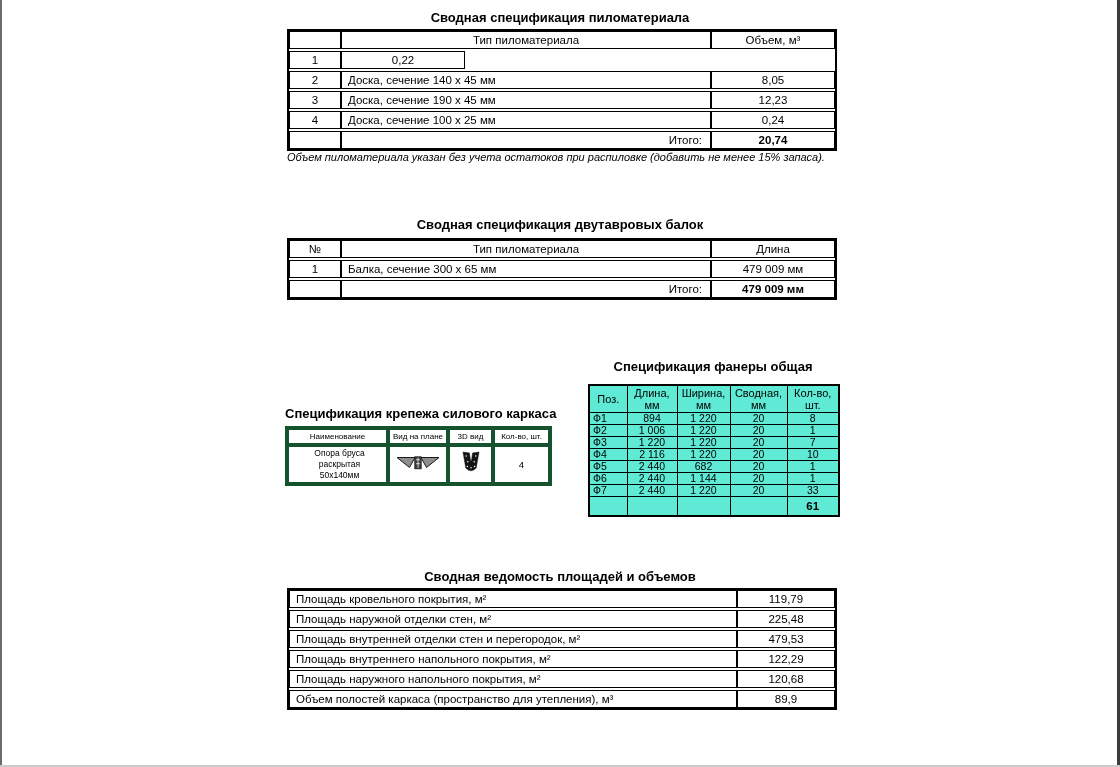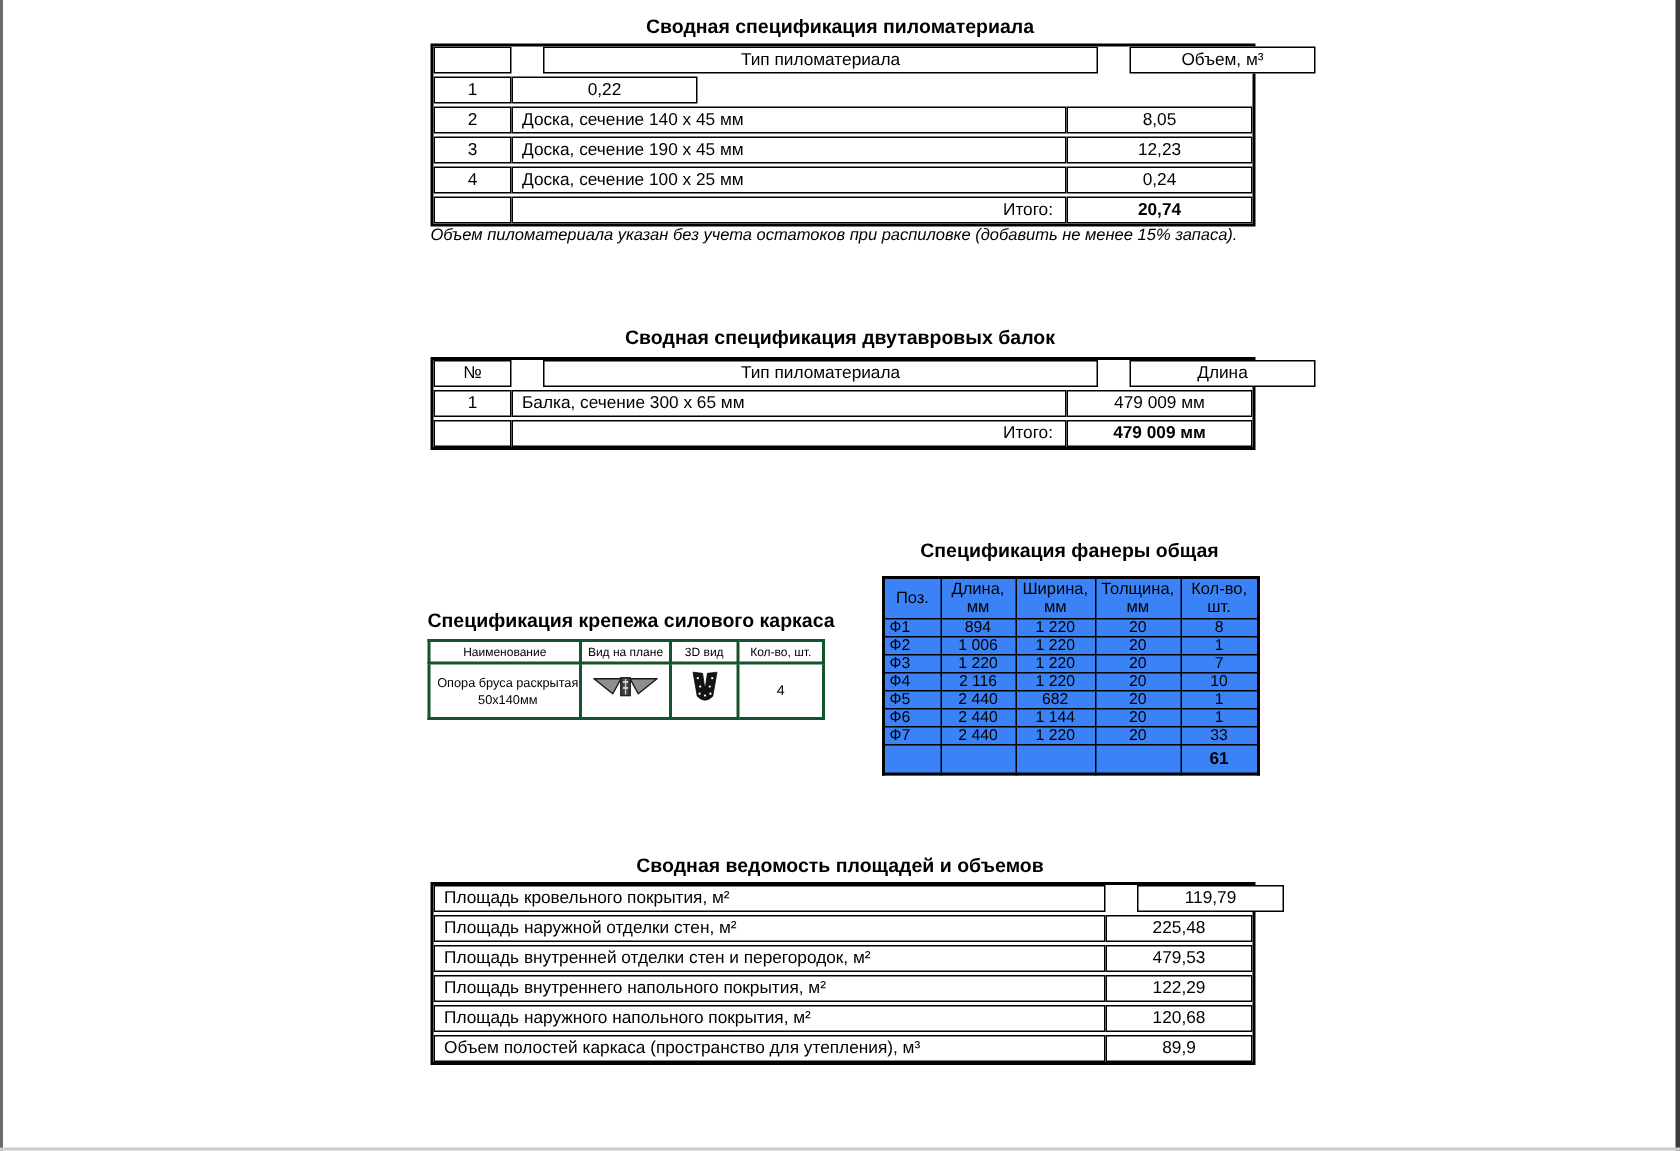--- a/index.html
+++ b/index.html
@@ -11,43 +11,43 @@
   .abs{position:absolute;}
   .edge-left{left:0;top:0;width:2px;height:767px;background:#6b6b6b;}
   .edge-right{right:0;top:0;width:3px;height:767px;background:#3c3c3c;}
   .edge-bottom{left:0;bottom:0;width:1120px;height:2px;background:#cbcbcb;}
 
   .title{font-weight:bold;font-size:13px;text-align:center;white-space:nowrap;}
 
   
   .gtbl{border:2px solid #000;background:#fff;}
   .grow{display:flex;height:18px;margin-top:2px;}
-  .grow:first-child{margin-top:0;gap:21px;}
+  .grow:first-child{margin-top:0;}
   .gcell{border:1px solid #000;box-sizing:border-box;display:flex;align-items:center;
          font-size:11.5px;background:#fff;flex:none;overflow:hidden;white-space:nowrap;}
   .c-center{justify-content:center;}
   .c-left{justify-content:flex-start;padding-left:6px;}
   .c-right{justify-content:flex-end;padding-right:8px;padding-left:28px;}
   .bold{font-weight:bold;}
   .w1-1{width:52px}.w1-2{width:370px}.w1-3{width:124px}
   .w5-1{width:448px}.w5-2{width:98px}
 
   .note{font-size:11px;white-space:nowrap;font-style:italic;}
 
   
-  .ptbl{border-collapse:collapse;border:2px solid #000;table-layout:fixed;background:#3b82f6;}
+  .ptbl{border-collapse:collapse;border:2px solid #000;table-layout:fixed;background:#5eead4;}
   .ptbl td{border:1px solid #000;text-align:center;padding:0;font-size:10.5px;line-height:11px;height:11px;overflow:hidden;white-space:nowrap;}
   .ptbl .phead td{height:26px;font-size:11px;line-height:12px;vertical-align:middle;}
   .ptbl .phead span{display:block;}
   .ptbl .pos-cell{text-align:left;padding-left:3px;}
   .ptbl .ptotal td{height:18px;font-size:11.5px;line-height:18px;}
 
   
   .ftbl{border-collapse:collapse;border:2px solid #000;table-layout:fixed;background:#fff;}
-  .ftbl td{border:2px solid #14532d;padding:0;text-align:center;vertical-align:middle;overflow:hidden;}
+  .ftbl td{border:4px solid #14532d;padding:0;text-align:center;vertical-align:middle;overflow:hidden;}
   .ftbl .fhead td{height:13px;font-size:8px;line-height:13px;white-space:nowrap;}
   .ftbl .fdata td{height:35px;}
   .ftbl .fname{text-align:center;padding-left:4px;font-size:8.5px;line-height:11px;}
   .ftbl .fqty{font-size:9.5px;}
 </style>
 </head>
 <body>
 
 <div class="abs edge-left"></div>
 <div class="abs edge-right"></div>
@@ -123,21 +123,21 @@
         </td>
     <td>
           <span>Длина,</span>
           <span>мм</span>
         </td>
     <td>
           <span>Ширина,</span>
           <span>мм</span>
         </td>
     <td>
-          <span>Толщина,</span>
+          <span>Сводная,</span>
           <span>мм</span>
         </td>
     <td>
           <span>Кол-во,</span>
           <span>шт.</span>
         </td>
   </tr>
   <tr>
     <td class="pos-cell">Ф1</td>
         <td>894</td>

